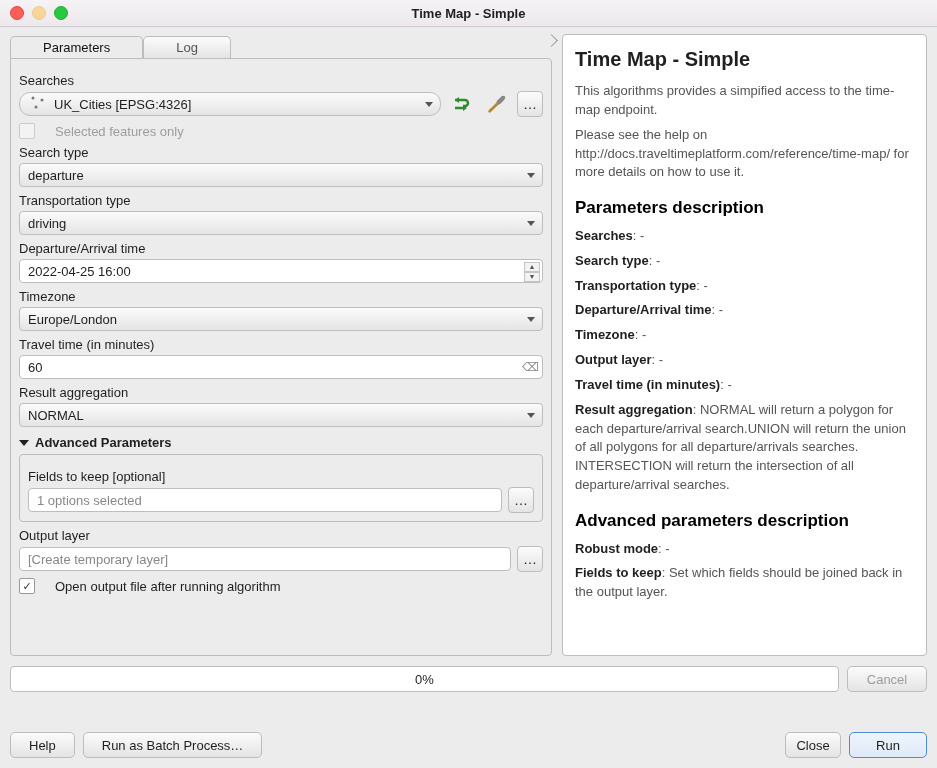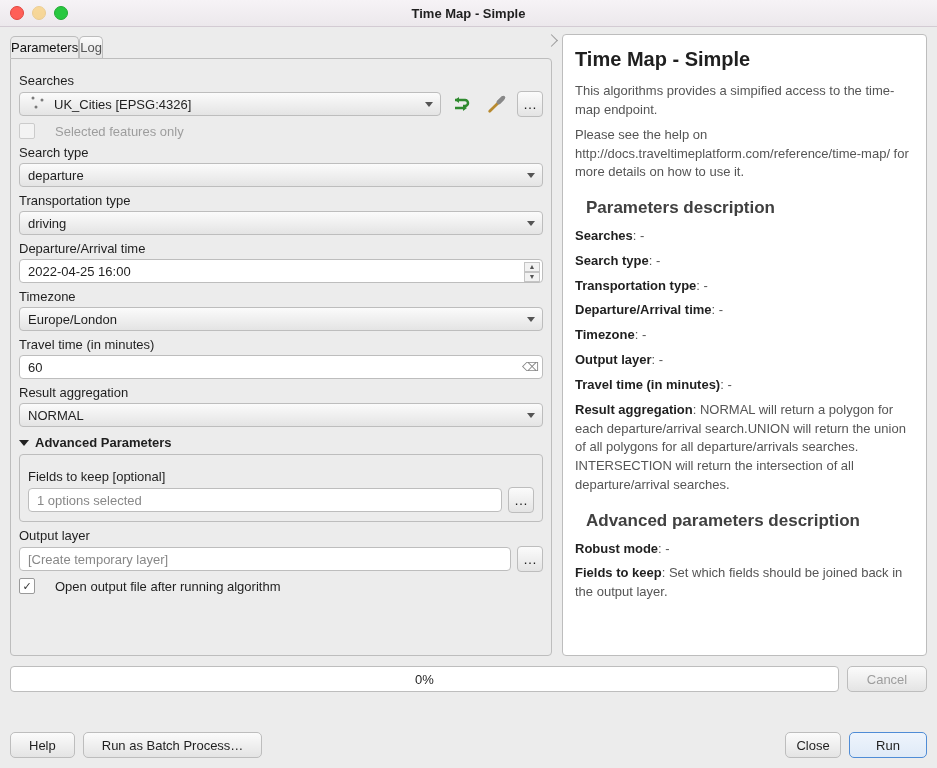--- a/index.html
+++ b/index.html
@@ -70,39 +70,39 @@
     padding:10px 12px;
     overflow:auto;
     color:#555;
     line-height:1.45;
   }
   .right-pane h2 {
     margin:0 0 8px 0;
     font-size:20px; font-weight:700; color:#1f1f1f;
   }
   .right-pane h3 {
-    margin:14px 0 6px 11px;
-    font-size:17px; font-weight:700; color:#404040;
+    margin:14px 0 6px 0;
+    font-size:17px; font-weight:700; color:#000000;
   }
   .right-pane p { margin:6px 0; }
   .right-pane b { color:#1f1f1f; font-weight:700; }
 
   
   .tabs {
     display:flex;
     align-items:flex-end;
     height:24px;
     background:transparent;
     position:relative;
   }
   .tab {
     border:1px solid var(--panel-border);
     border-bottom:none;
     border-radius:5px 5px 0 0;
-    padding:3px 0;
+    padding:3px 32px;
     background:linear-gradient(var(--gradient-top),var(--gradient-bot));
     color:#555;
     margin-right:0;
     font-size:13px;
   }
   .tab.active {
     background:#ececec;
     color:#111;
     font-weight:400;
     position:relative; z-index:2;
@@ -269,21 +269,21 @@
     <div class="left-pane">
       <div class="tabs">
         <div class="tab active">Parameters</div>
         <div class="tab">Log</div>
         <div class="collapse-handle"></div>
       </div>
       <div class="tab-body" style="position:relative;">
 
         <div class="field-label">Searches</div>
         <div class="row">
-          <div class="dropdown" style="flex:1;">
+          <div class="dropdown" style="flex:1;border-radius:11px;">
             <span style="margin-right:6px;">
               <svg class="icon-svg" viewBox="0 0 20 20" width="14" height="14">
                 <circle cx="5" cy="5" r="1.5" fill="#7a7a7a"></circle>
                 <circle cx="14" cy="7" r="1.5" fill="#7a7a7a"></circle>
                 <circle cx="8" cy="14" r="1.5" fill="#7a7a7a"></circle>
               </svg>
             </span>
             <span>UK_Cities [EPSG:4326]</span>
             <span class="chev"></span>
           </div>

